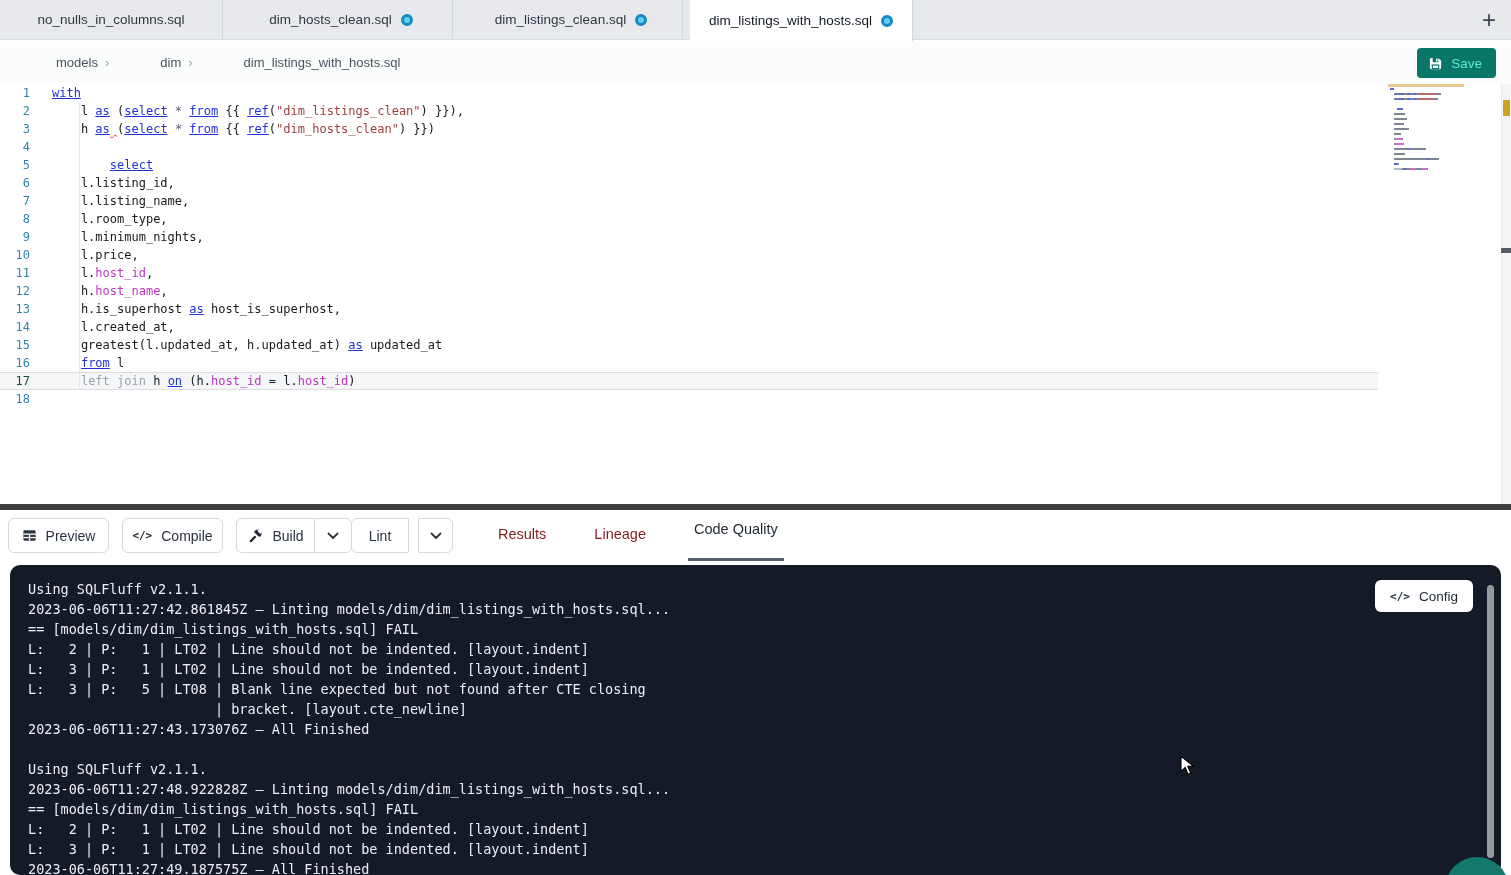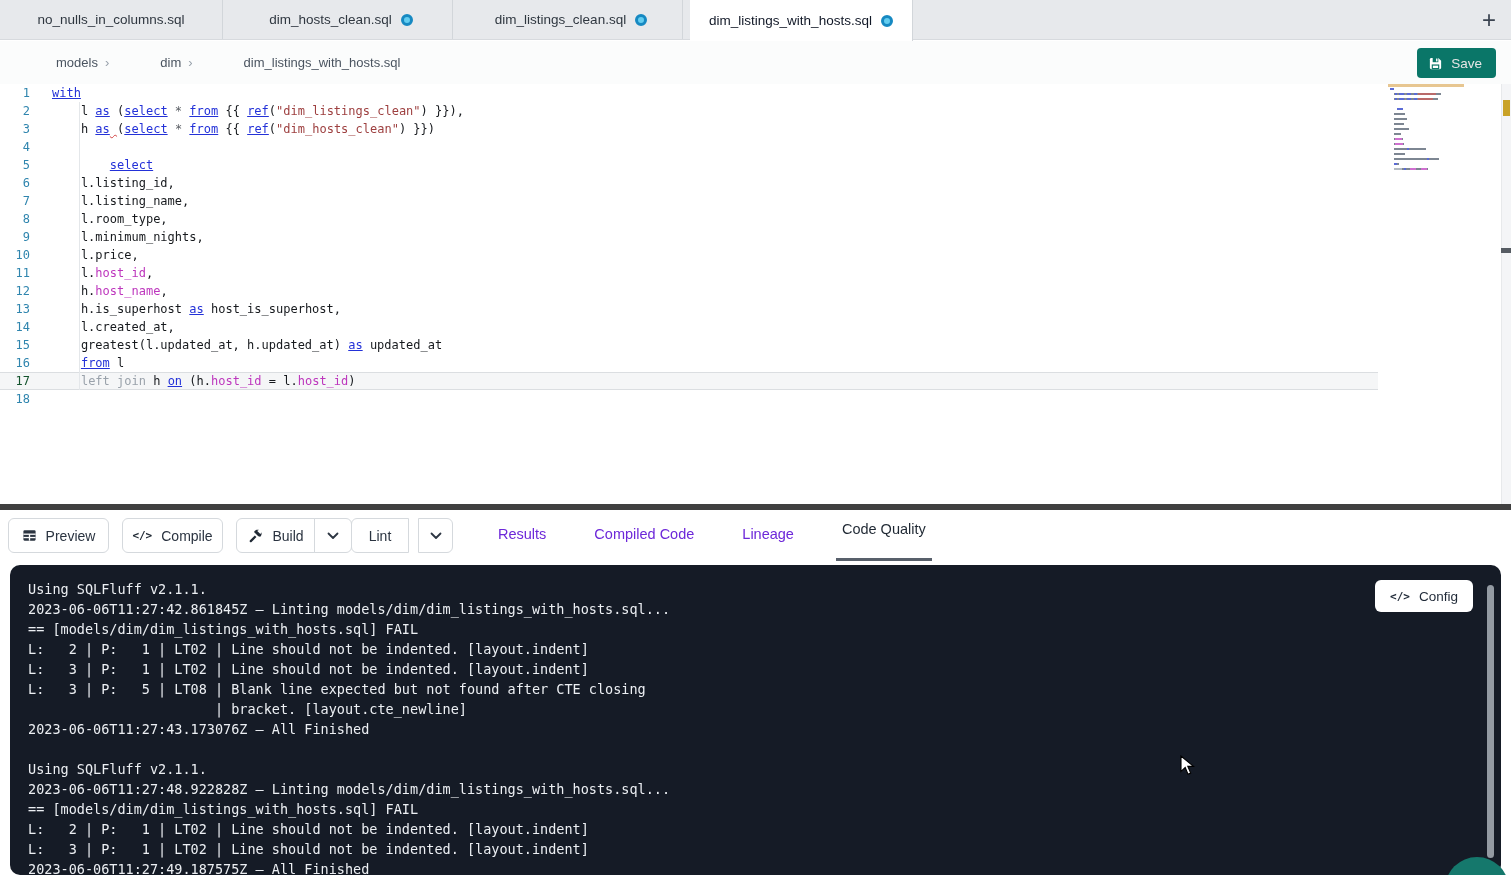--- a/index.html
+++ b/index.html
@@ -33,21 +33,21 @@
   
   .crumbbar{
     position:absolute; top:41px; left:0; right:0; height:43px;
     background:#fbfcfc; display:flex; align-items:center; padding-left:12px;
     font-size:13px; color:#4a5460;
   }
   .crumb{ cursor:default;margin-left:44px; }
   .crumb-sep{ color:#98a1ab; margin:0 7px; font-size:13px; }
   .savebtn{
     position:absolute; top:48px; right:15px; height:30px; padding:0 14px 0 11px;
-    background:#0a7668; color:#e5e5e5; border:none; border-radius:4px;
+    background:#0a7668; color:#5eead4; border:none; border-radius:4px;
     display:flex; align-items:center; gap:8px; font-size:13.5px;
     font-family:"Liberation Sans", sans-serif; cursor:pointer;
   }
 
   
   .editor{ position:absolute; top:84px; left:0; right:10px; height:420px; background:#fff; }
   .code-row{
     display:flex; height:18px; line-height:18px; width:1378px;
     font-family:"DejaVu Sans Mono", monospace; font-size:12px;
   }
@@ -95,21 +95,21 @@
   #btn-preview{ left:8px;  width:101px; }
   #btn-compile{ left:122px; width:101px; }
   #btn-build{ left:236px; width:80px; }
   #btn-build-arrow{ left:315px; width:38px; }
   #btn-lint{ left:351px; width:58px; }
   #btn-lint-arrow{ left:419px; width:35px; }
 
   .ptabs{ position:absolute; left:492px; top:0; height:51px; display:flex; gap:36px; }
   .ptab{
     height:51px; display:flex; align-items:center; padding:0 6px;
-    font-size:14.5px; color:#6d28d9; cursor:pointer;
+    font-size:14.5px; color:#7f1d1d; cursor:pointer;
     border-bottom:3px solid transparent;
   }
   .ptab.active{ border-bottom-color:#58606b; color:#1f2833; }
   .ptab.active .ptab-label{ position:relative; top:-5px; }
 
   
   .terminal{
     position:absolute; left:10px; top:565px; width:1491px; height:310px;
     background:#151b26; border-radius:10px; padding:14px 0 0 18px; overflow:hidden;
   }
@@ -415,23 +415,20 @@
         <svg width="12" height="8" viewBox="0 0 12 8" fill="none" stroke="#2d3643" stroke-width="1.8" stroke-linecap="round" stroke-linejoin="round">
             <path d="M1.5 1.5L6 6l4.5-4.5"></path>
           </svg>
       </span>
     </button>
     <div class="ptabs">
         <div class="ptab">
           <span class="ptab-label">Results</span>
         </div>
         <div class="ptab">
-          <span class="ptab-label">Compiled Code</span>
-        </div>
-        <div class="ptab">
           <span class="ptab-label">Lineage</span>
         </div>
         <div class="ptab active">
           <span class="ptab-label">Code Quality</span>
         </div>
       </div>
   </div>
 
   <div class="terminal">
     <div>

